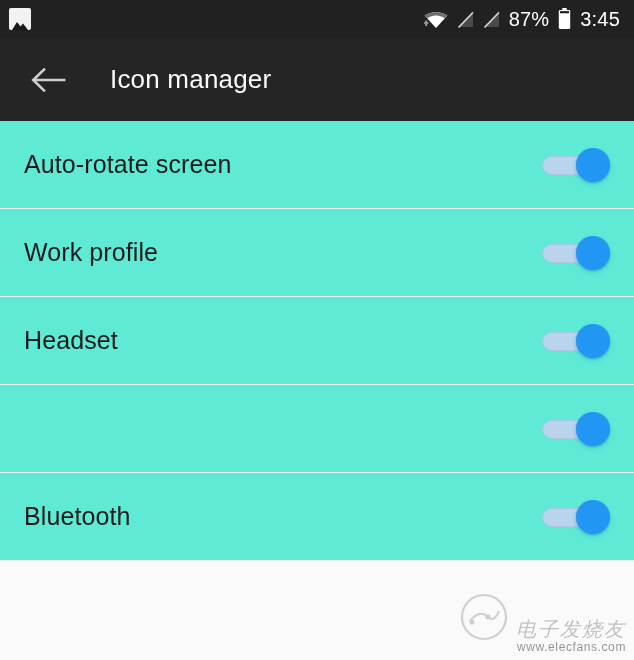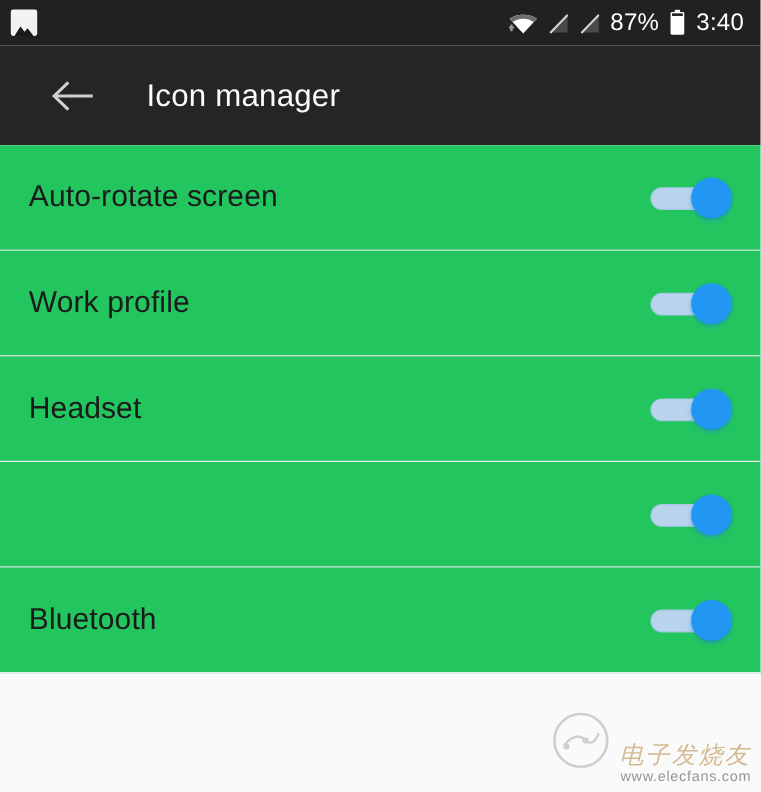--- a/index.html
+++ b/index.html
@@ -46,21 +46,21 @@
     overflow:hidden;
   }
   .icon-svg { display:block; }
 
   
   .app-bar {
     height:83px;
     background:#252525;
     display:flex;
     align-items:center;
-    padding-left:38px;
+    padding-left:26px;
   }
   .back-btn {
     width:44px; height:44px;
     display:flex; align-items:center; justify-content:center;
     flex:0 0 auto;
     cursor:pointer;
   }
   .app-title {
     color:#fafafa;
     font-size:26px;
@@ -73,21 +73,21 @@
   
   .list {
     background:#fafafa;
   }
   .row {
     position:relative;
     height:88px;
     display:flex;
     align-items:center;
     padding:0 24px 0 24px;
-    background:#22c55e;
+    background:#5eead4;
     border-bottom:1px solid #ebebeb;
     cursor:pointer;
   }
   .row-label {
     font-size:25px;
     color:#1b1b1b;
     font-weight:400;
     letter-spacing:0.1px;
     white-space:nowrap;
   }
@@ -122,21 +122,21 @@
     right:8px;
     bottom:6px;
     width:160px;
     text-align:right;
     opacity:0.42;
     pointer-events:none;
     user-select:none;
   }
   .wm-cn {
     font-size:20px;
-    color:#a16207;
+    color:#737373;
     font-style:italic;
     letter-spacing:2px;
     line-height:1.1;
     font-family:"DejaVu Sans", sans-serif;
     white-space:nowrap;
     margin-top:31px;
   }
   .wm-url {
     font-size:12px;
     color:#000000;
@@ -193,21 +193,21 @@
       <span class="sb-text">87%</span>
 
       <span>
         <svg class="icon-svg" width="13" height="22" viewBox="0 0 13 22" aria-hidden="true">
           <rect x="4.3" y="0" width="4.4" height="2.2" fill="#ffffff"></rect>
           <rect x="0.8" y="2" width="11.4" height="19" rx="1.2" fill="#ffffff"></rect>
           <rect x="2" y="3.1" width="9" height="2.2" fill="#212121"></rect>
         </svg>
       </span>
 
-      <span class="sb-text">3:40</span>
+      <span class="sb-text">3:45</span>
     </div>
   </div>
 
   <div class="app-bar">
     <div class="back-btn">
       <span>
         <svg class="icon-svg" width="36" height="30" viewBox="0 0 36 30" aria-hidden="true">
           <path d="M34 15 L4 15 M14 4.5 L3.2 15 L14 25.5" stroke="#cfcfcf" stroke-width="2.6" fill="none" stroke-linecap="square" stroke-linejoin="miter"></path>
         </svg>
       </span>

